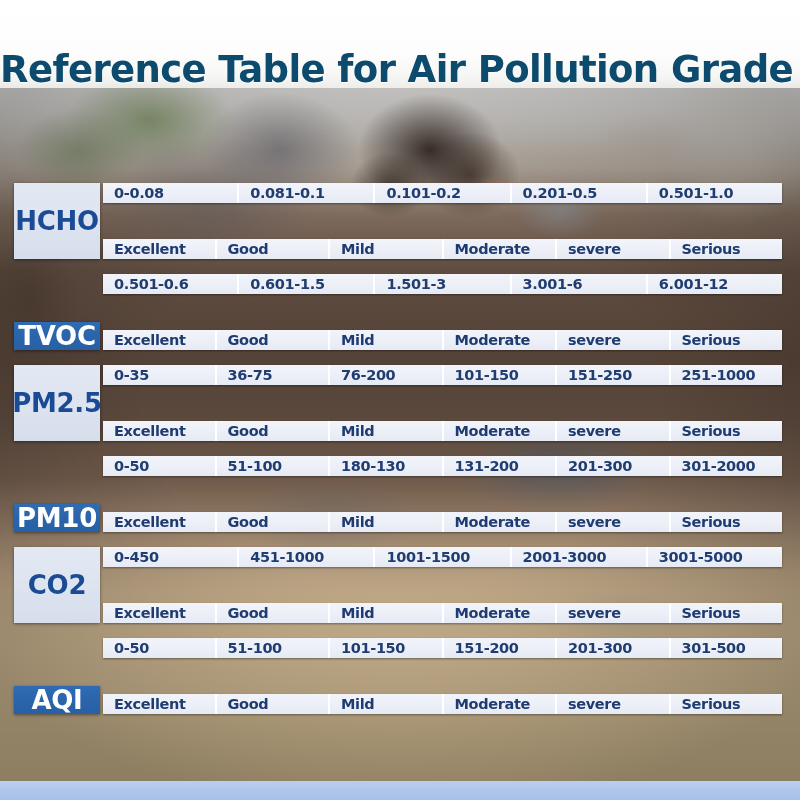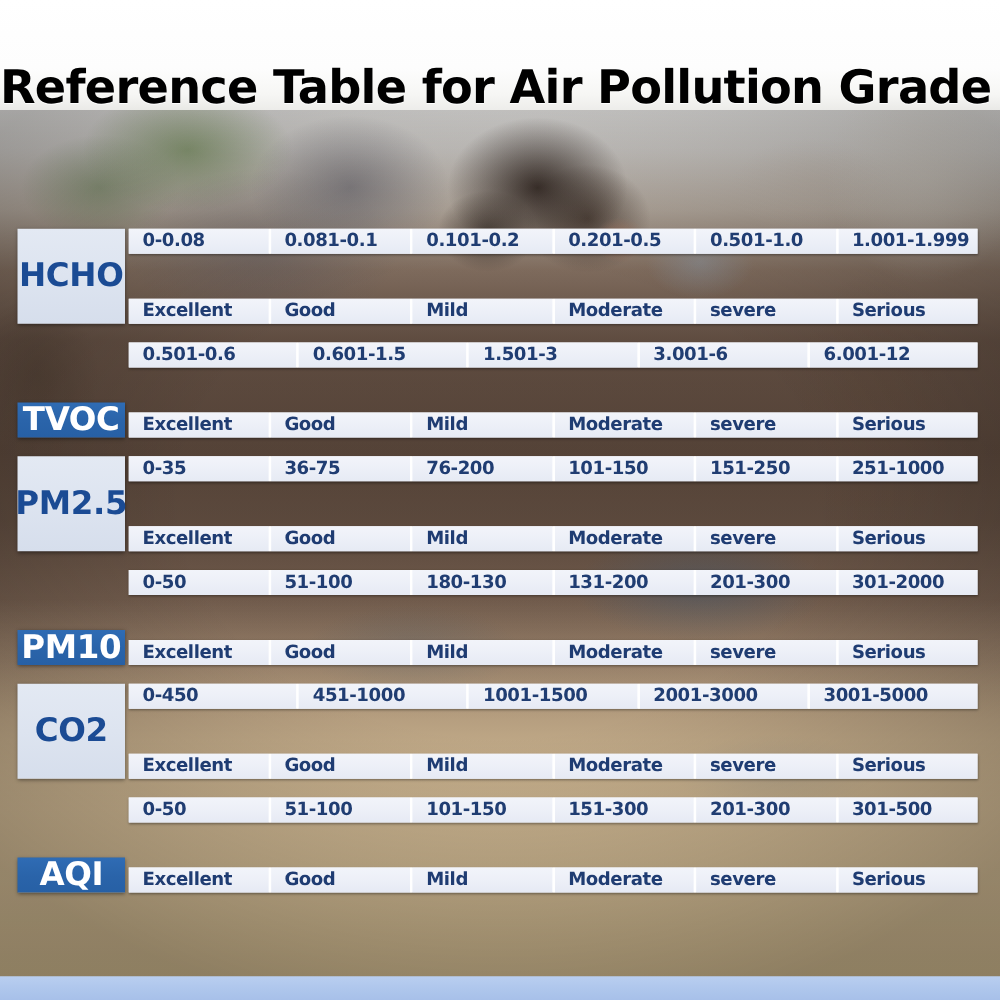--- a/index.html
+++ b/index.html
@@ -118,21 +118,21 @@
     left: 0;
     top: 0;
     width: 708px;
     height: 88px;
     line-height: 90px;
     text-align: center;
     font-family: "DejaVu Sans", sans-serif;
     font-weight: bold;
     font-size: 37px;
     letter-spacing: -0.6px;
-    color: #000000;
+    color: #0c4a6e;
     z-index: 6;
     white-space: nowrap;
     text-shadow: 0 1px 0 rgba(255,255,255,0.9);
   }
 
   
   #bottom-strip {
     position: absolute;
     left: 0;
     top: 781px;
@@ -237,21 +237,20 @@
 
     <div class="row-group">
       <div class="row-label light">HCHO</div>
       <div class="row-cells">
         <div class="cell-line">
           <div class="cell">0-0.08</div>
           <div class="cell">0.081-0.1</div>
           <div class="cell">0.101-0.2</div>
           <div class="cell">0.201-0.5</div>
           <div class="cell">0.501-1.0</div>
-          <div class="cell">1.001-1.999</div>
         </div>
         <div class="cell-line">
           <div class="cell grade">Excellent</div>
           <div class="cell grade">Good</div>
           <div class="cell grade">Mild</div>
           <div class="cell grade">Moderate</div>
           <div class="cell grade">severe</div>
           <div class="cell grade">Serious</div>
         </div>
       </div>
@@ -343,21 +342,21 @@
       </div>
     </div>
 
     <div class="row-group">
       <div class="row-label dark">AQI</div>
       <div class="row-cells">
         <div class="cell-line">
           <div class="cell">0-50</div>
           <div class="cell">51-100</div>
           <div class="cell">101-150</div>
-          <div class="cell">151-300</div>
+          <div class="cell">151-200</div>
           <div class="cell">201-300</div>
           <div class="cell">301-500</div>
         </div>
         <div class="cell-line">
           <div class="cell grade">Excellent</div>
           <div class="cell grade">Good</div>
           <div class="cell grade">Mild</div>
           <div class="cell grade">Moderate</div>
           <div class="cell grade">severe</div>
           <div class="cell grade">Serious</div>

